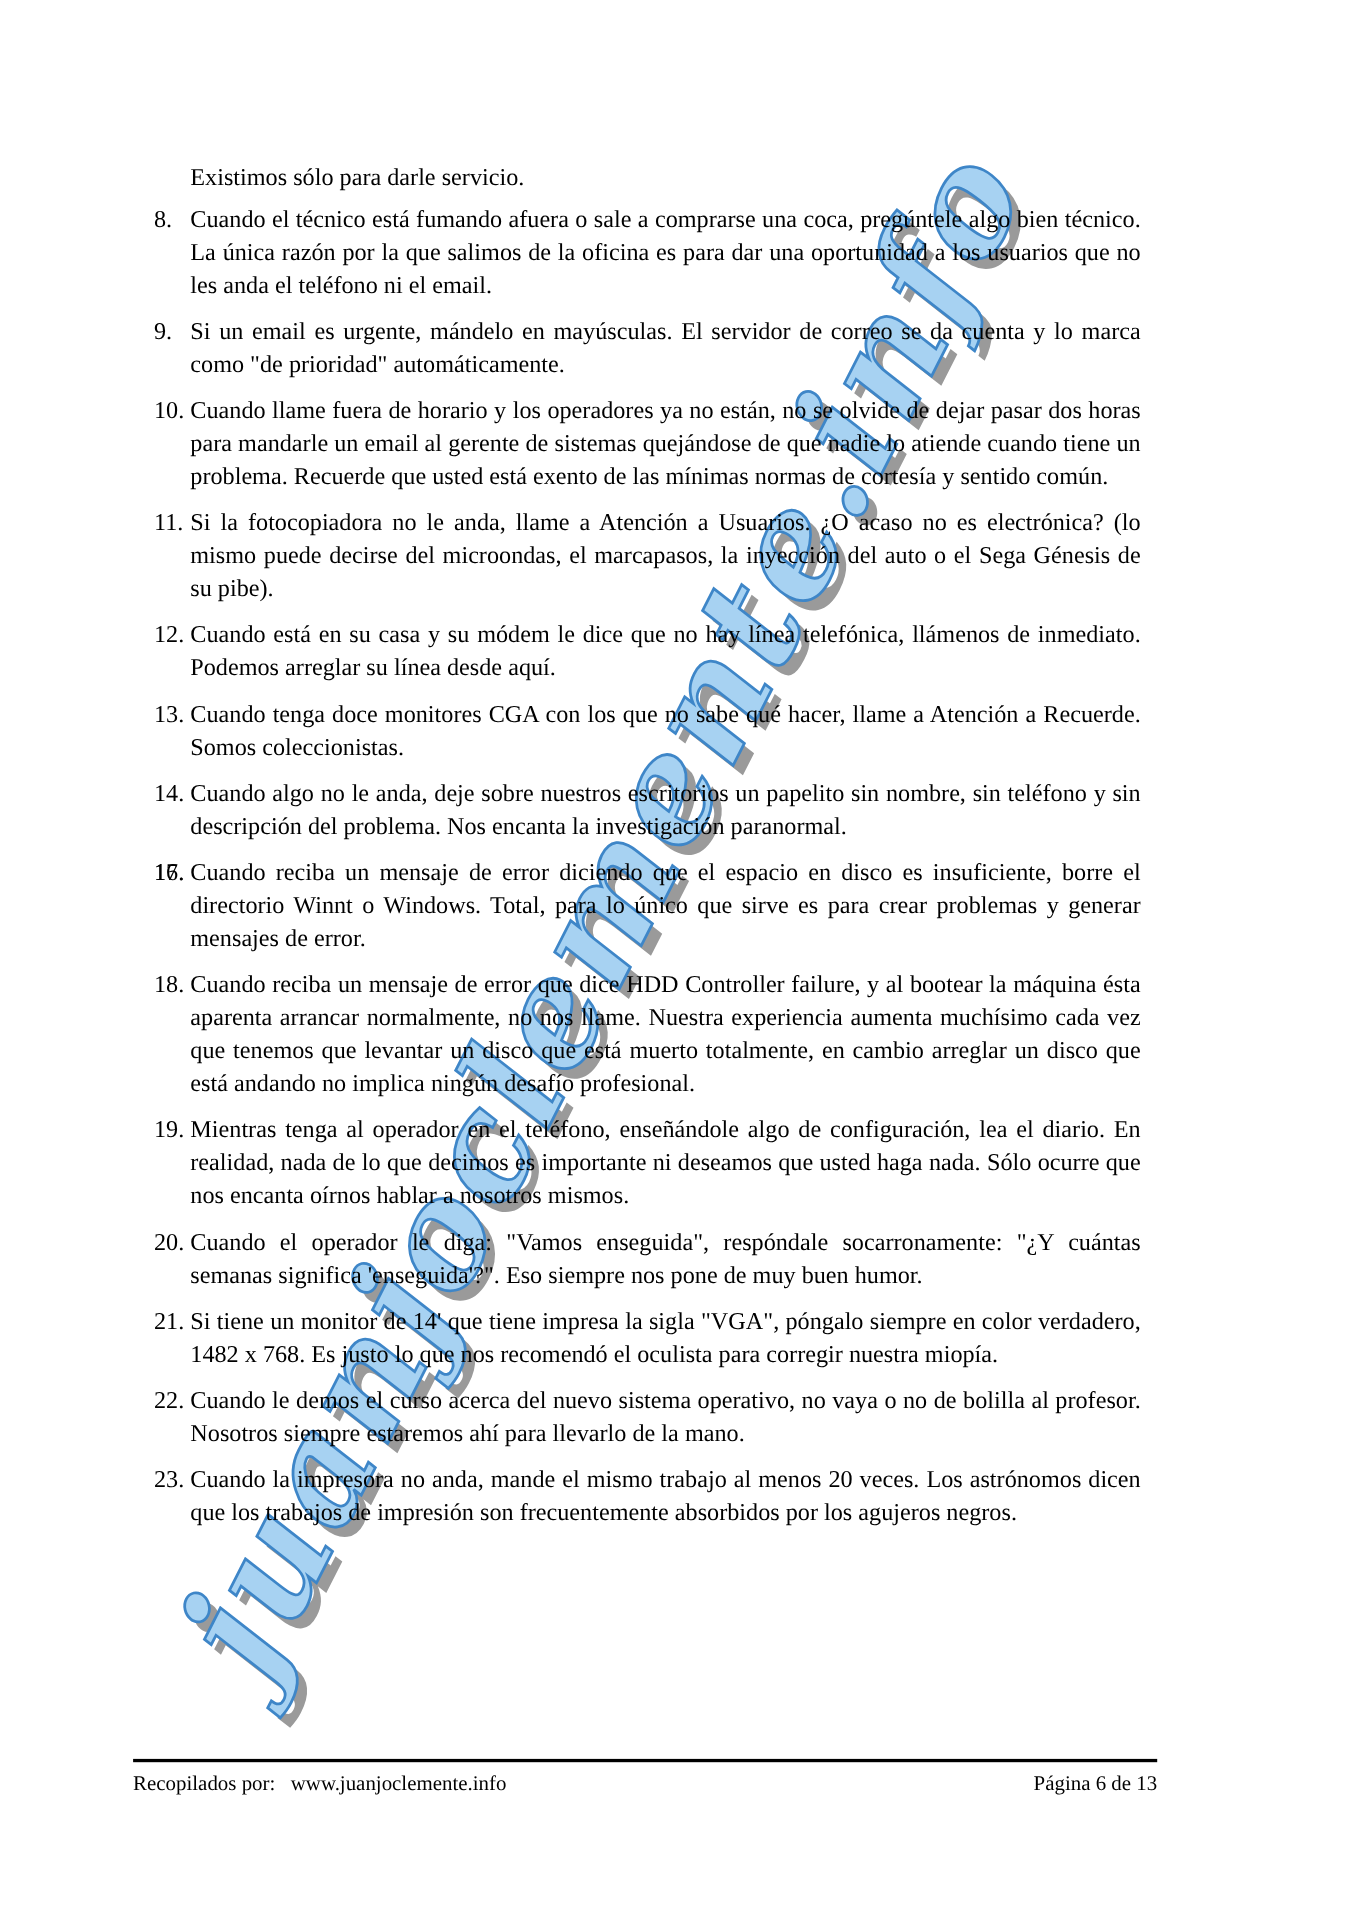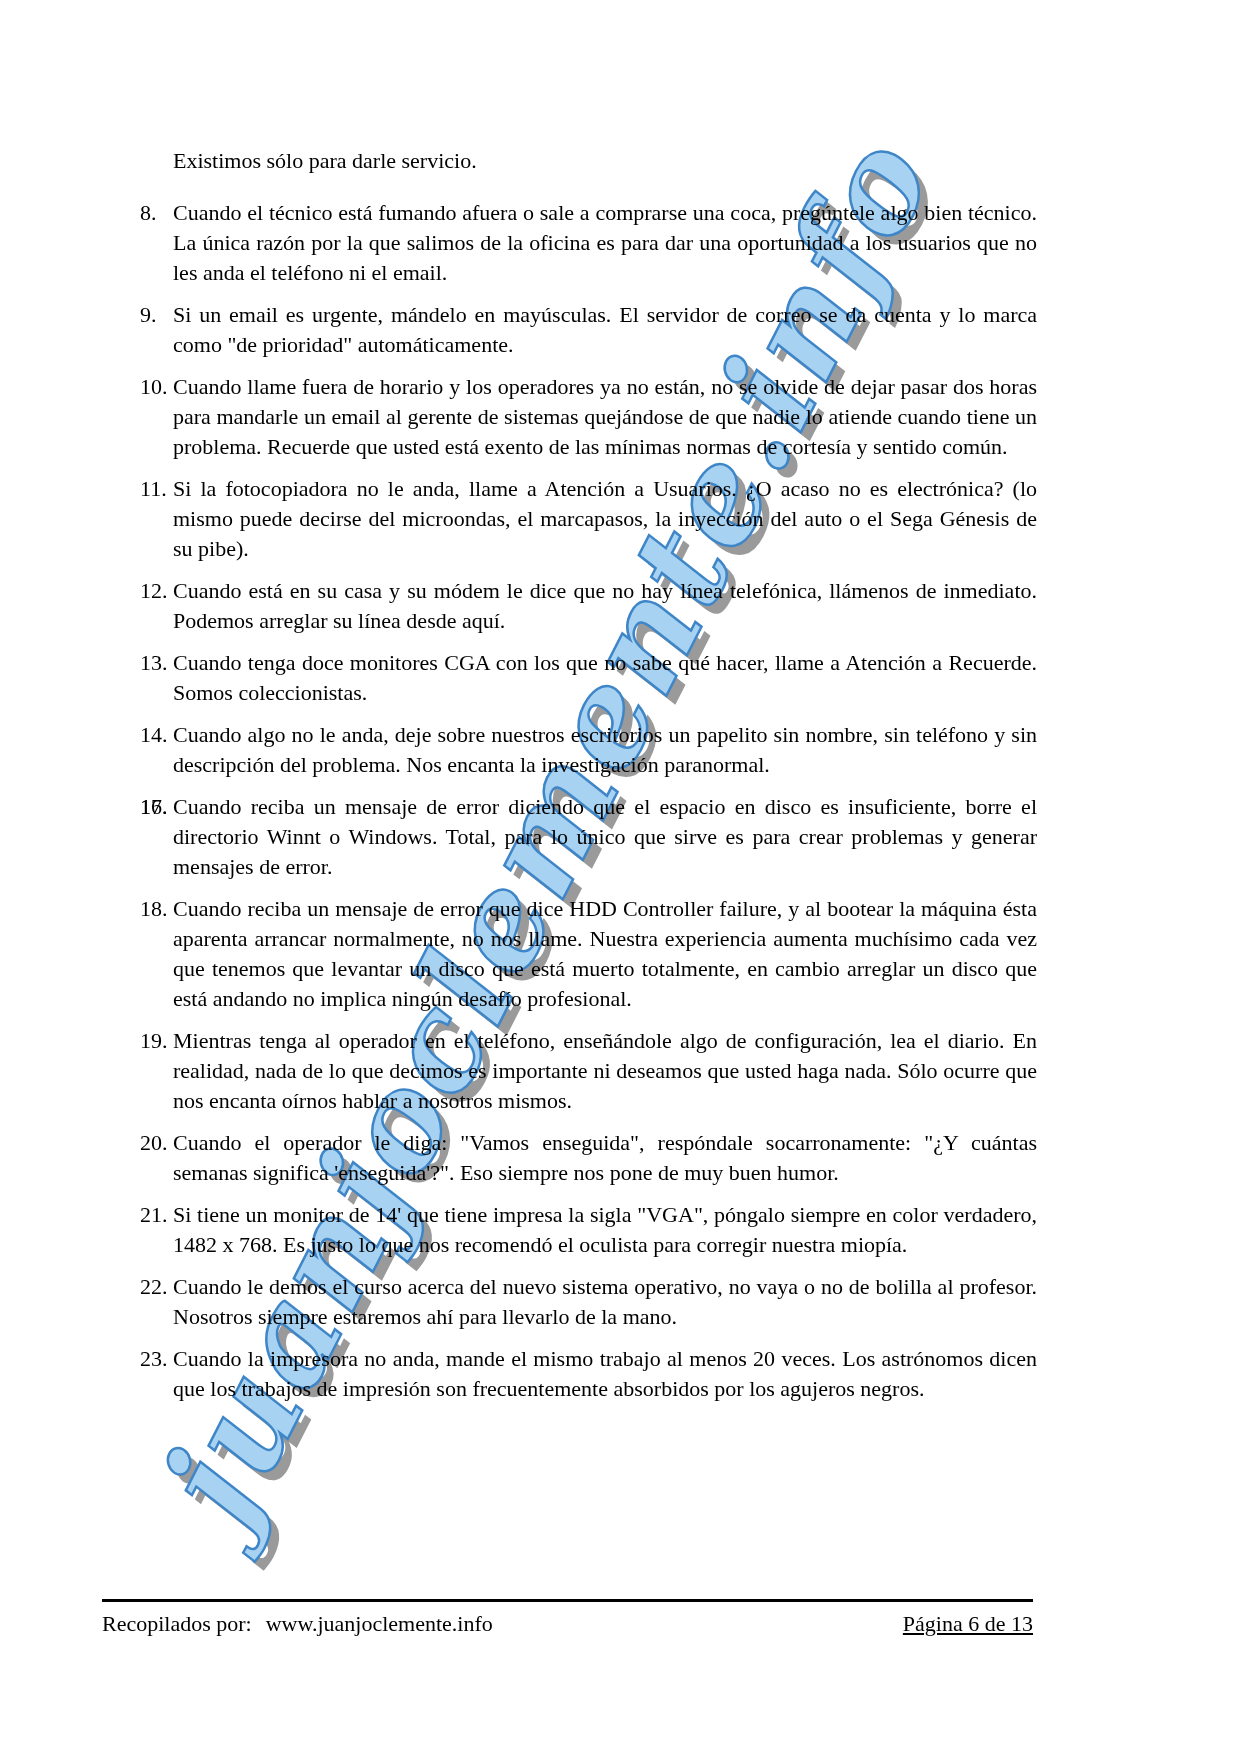--- a/index.html
+++ b/index.html
@@ -33,36 +33,36 @@
     position:absolute;
     left:140px;top:146px;
     width:897px;
     max-height:1450px;
     overflow:hidden;
     z-index:1;
     font-size:22px;
     line-height:30px;
     text-align:justify;
   }
-  .intro{ margin:0 0 22px 33px; }
+  .intro{ margin:0 0 8px 33px; }
   .item{ position:relative; padding-left:33px; margin-bottom:12px; }
   .num{ position:absolute; left:0; top:0; }
   
   .footer{
     position:absolute;
-    left:102px;
+    left:121px;
     width:931px;
     top:1599px;
     z-index:1;
-    font-size:22px;
+    font-size:19px;
   }
   .rule{ height:3px; background:#000; margin-bottom:9px; }
   .frow{ display:flex; align-items:baseline; }
   .flabel{ margin-right:14px; }
-  .fright{ margin-left:auto;text-decoration:underline; }
+  .fright{ margin-left:auto; }
 </style>
 </head>
 <body>
 
 <div class="page">
 
   <div class="wm wm-shadow" style="color: rgb(154, 154, 154);">juanjoclemente.info</div>
   <div class="wm wm-main" style="color: rgb(167, 210, 242); -webkit-text-stroke: 2.5px rgb(62, 134, 200);">juanjoclemente.info</div>
 
   <div class="content">

